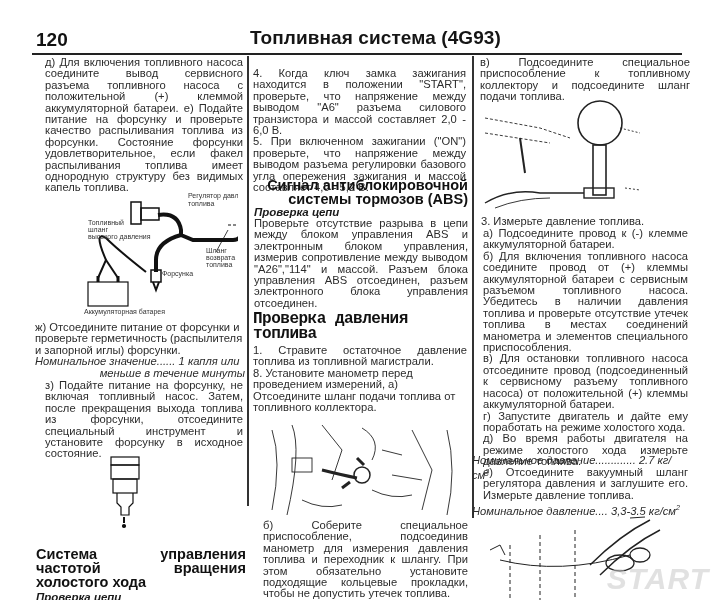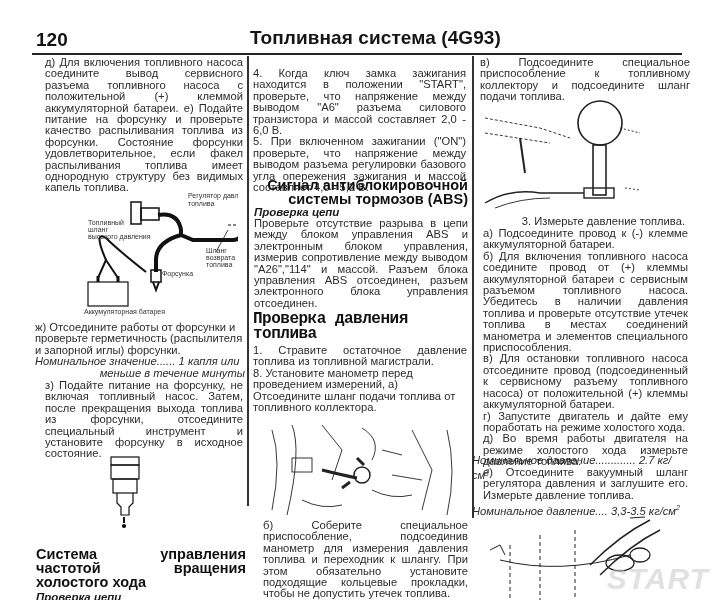--- a/index.html
+++ b/index.html
@@ -62,21 +62,21 @@
     <text class="cap" x="50" y="49">высокого давления</text>
     <text class="cap" x="168" y="63">Шланг</text>
     <text class="cap" x="168" y="70">возврата</text>
     <text class="cap" x="168" y="77">топлива</text>
     <text class="cap" x="124" y="86">Форсунка</text>
     <text class="cap" x="46" y="124">Аккумуляторная батарея</text>
   </svg>
 </div>
 
 <div class="abs col" style="left:35px; top:322px; width:210px; text-align:left;">
-  <p>ж) Отсоедините работы от форсунки и проверьте герметичность (распылителя и запорной иглы) форсунки.</p>
+  <p>ж) Отсоедините питание от форсунки и проверьте герметичность (распылителя и запорной иглы) форсунки.</p>
   <p class="ital">Номинальное значение...... 1 капля или</p>
   <p class="ital right-al">меньше в течение минуты</p>
 </div>
 <div class="abs col" style="left:45px; top:380px; width:198px;">
   <p>з) Подайте питание на форсунку, не включая топливный насос. Затем, после прекращения выхода топлива из форсунки, отсоедините специальный инструмент и установите форсунку в исходное состояние.</p>
 </div>
 
 <div class="fig" style="left:105px; top:455px; width:40px; height:80px;">
   <svg width="40" height="80" viewBox="0 0 40 80">
     <g stroke="#111" fill="none" stroke-width="1.2">
@@ -153,21 +153,21 @@
       <path d="M5 35 L70 45" stroke-dasharray="3 2"></path>
       <path d="M40 40 L45 75" stroke-width="2"></path>
       <path d="M5 105 Q30 90 60 95 L104 95" stroke-width="1.4"></path>
       <path d="M15 110 Q40 100 70 100"></path>
       <path d="M140 30 L160 35" stroke-dasharray="2 2"></path>
       <path d="M145 90 L160 92" stroke-dasharray="2 2"></path>
     </g>
   </svg>
 </div>
 
-<div class="abs col" style="left:470px; top:216px; width:215px; text-align:right;">3. Измерьте давление топлива.</div>
+<div class="abs col" style="left:455px; top:216px; width:215px; text-align:center;">3. Измерьте давление топлива.</div>
 <div class="abs col" style="left:483px; top:228px; width:205px;">
   <p>а) Подсоедините провод к (-) клемме аккумуляторной батареи.</p>
   <p>б) Для включения топливного насоса соедините провод от (+) клеммы аккумуляторной батареи с сервисным разъемом топливного насоса. Убедитесь в наличии давления топлива и проверьте отсутствие утечек топлива в местах соединений манометра и элементов специального приспособления.</p>
   <p>в) Для остановки топливного насоса отсоедините провод (подсоединенный к сервисному разъему топливного насоса) от положительной (+) клеммы аккумуляторной батареи.</p>
   <p>г) Запустите двигатель и дайте ему поработать на режиме холостого хода.</p>
   <p>д) Во время работы двигателя на режиме холостого хода измерьте давление топлива.</p>
 </div>
 
 <div class="abs col ital" style="left:472px; top:455px; width:215px; text-align:left;">
   <span>Номинальное давление.............</span> <span>2.7 кг/см</span><sup>2</sup>

